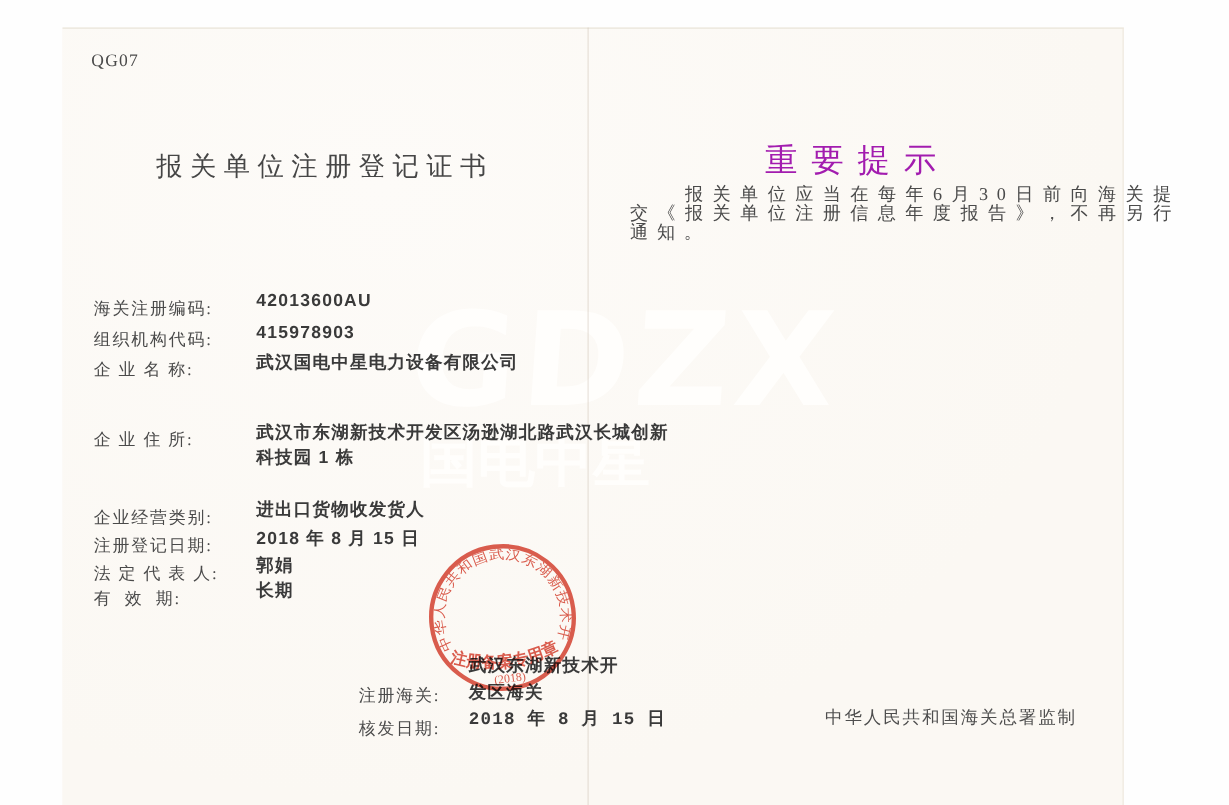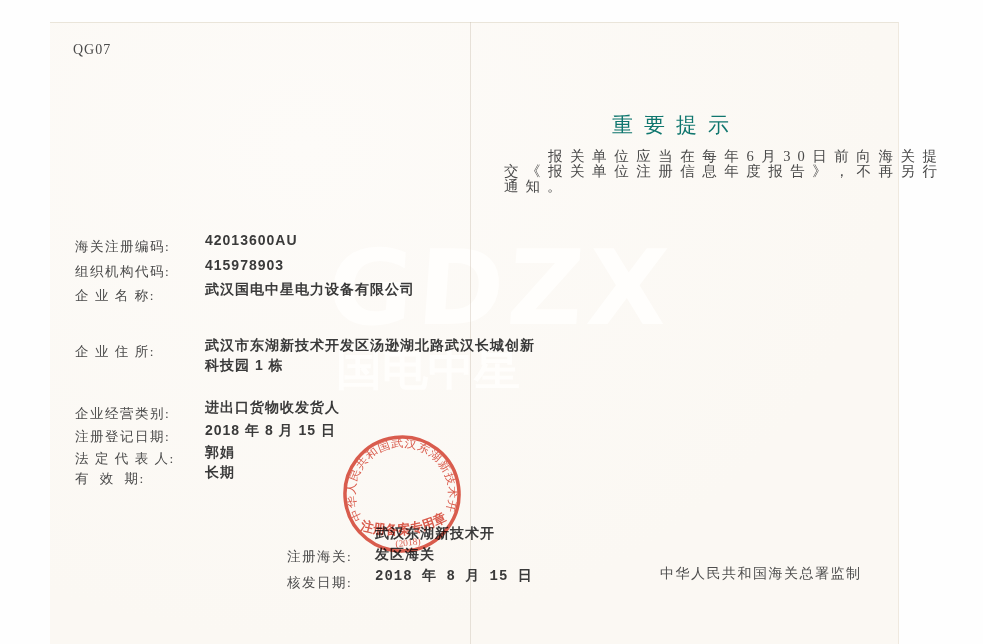--- a/index.html
+++ b/index.html
@@ -38,21 +38,21 @@
     font-size:46px;font-weight:bold;color:#fffefc;
   }
   
   .form-code{
     position:absolute;left:73px;top:42px;font-size:14px;letter-spacing:1px;color:#4a4a4a;
   }
   .cert-title{position:absolute;left:70px;top:110px;width:380px;text-align:center;color:#464646;}
   .cert-title .t1{font-size:21px;letter-spacing:11px;}
   .cert-title .t2{font-size:21px;letter-spacing:6px;margin-top:9px;}
   .notice-title{
-    position:absolute;left:612px;top:111px;font-size:21px;letter-spacing:11px;color:#0f766e;
+    position:absolute;left:612px;top:111px;font-size:26px;letter-spacing:11px;color:#a21caf;
   }
   .notice-body{
     position:absolute;left:504px;top:149px;width:440px;
     font-size:14.5px;line-height:15px;letter-spacing:7px;
     text-indent:44px;text-align:justify;color:#4a4a4a;
   }
   
   .field-row{position:absolute;left:0;top:0;width:983px;height:0;}
   .flabel{
     position:absolute;left:75px;font-size:13.5px;letter-spacing:1.5px;
@@ -98,20 +98,21 @@
 <div class="paper"></div>
 
 <div class="wm-logo">GDZX</div>
 <div class="wm-chars">国电中星</div>
 
 <div class="fold-line"></div>
 
 <div class="form-code">QG07</div>
 
 <div class="cert-title">
+  <div class="t2">报关单位注册登记证书</div>
 </div>
 
 <div class="notice-title">重要提示</div>
 <div class="notice-body">报关单位应当在每年6月30日前向海关提交《报关单位注册信息年度报告》，不再另行通知。</div>
 
 <div class="field-row r0">
   <span class="flabel">海关注册编码:</span>
   <span class="fvalue">42013600AU</span>
 </div>
 <div class="field-row r1">

